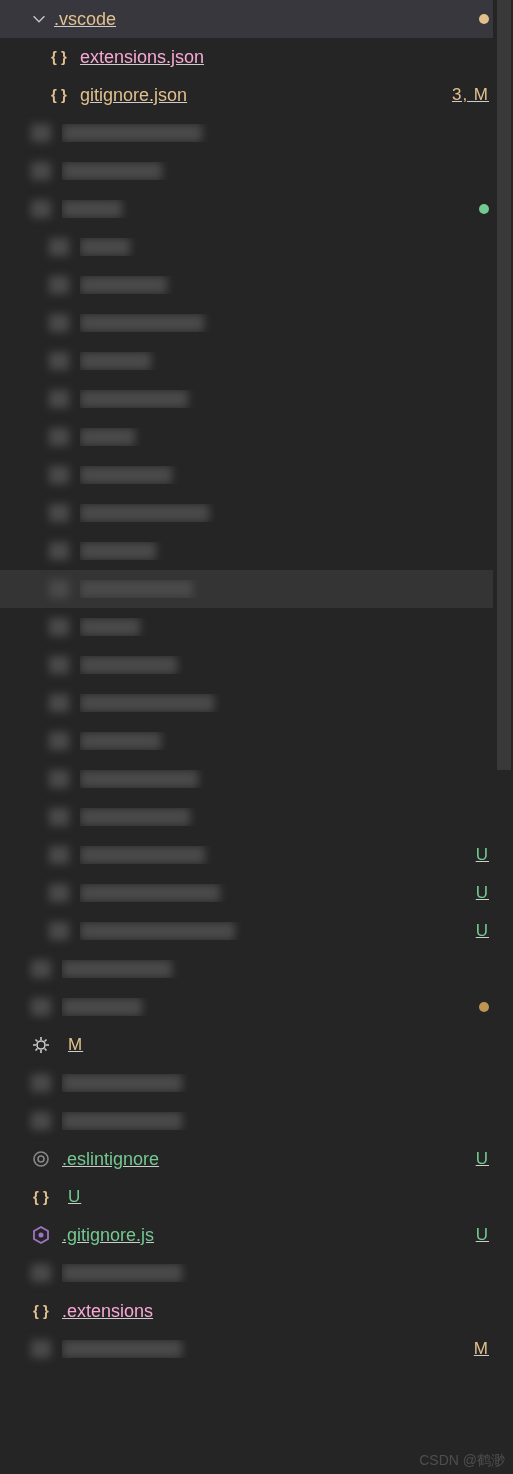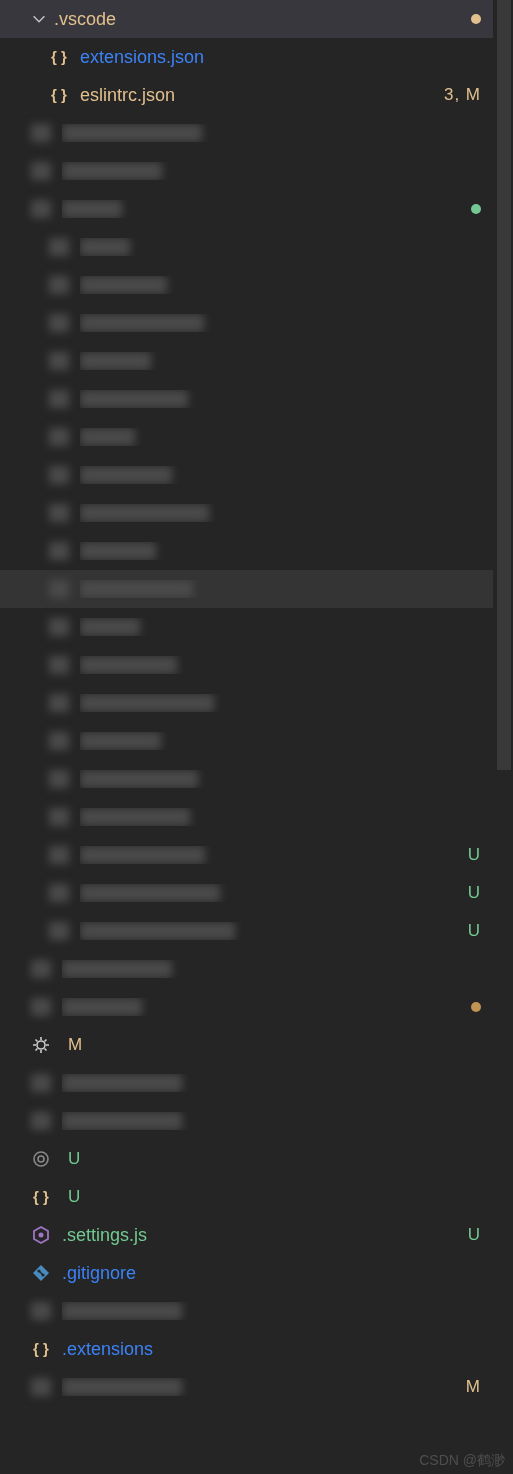--- a/index.html
+++ b/index.html
@@ -33,22 +33,23 @@
     width: 14px;
     height: 770px;
     background: rgba(121,121,121,0.25);
     border-radius: 0;
   }
   .row {
     display: flex;
     align-items: center;
     height: 38px;
     padding-left: 8px;
-    padding-right: 12px;
+    padding-right: 4px;
     white-space: nowrap;
+    text-decoration: underline;
   }
   .row.folder-head {
     background: #37373d;
     padding-left: 30px;
   }
   .row.indent-1 { padding-left: 48px; }
   .row.indent-0 { padding-left: 30px; }
   .row.highlight-row {
     background: rgba(255,255,255,0.07);
   }
@@ -69,21 +70,21 @@
     font-size: 17px;
     letter-spacing: 1px;
     margin-left: 6px;
   }
   .dot {
     width: 10px; height: 10px; border-radius: 50%;
     margin-left: 6px;
   }
   .c-yellow { color:#e2c08d; }
   .c-green  { color:#73c991; }
-  .c-gray   { color:#3b82f6; }
+  .c-gray   { color:#f9a8d4; }
   .d-yellow { background:#e2c08d; }
   .d-green  { background:#73c991; }
   .d-tan    { background:#c09553; }
 
   
   .blur-box {
     background: #4a4a4a;
     filter: blur(4px);
     border-radius:2px;
     height: 18px;
@@ -117,21 +118,21 @@
         </svg>
       </span>
       <span class="label c-gray">extensions.json</span>
     </div>
     <div class="row indent-1">
       <span class="icon">
         <svg width="20" height="20" viewBox="0 0 20 20">
           <text x="10" y="15" text-anchor="middle" font-size="15" font-weight="bold" fill="#e2c08d">{ }</text>
         </svg>
       </span>
-      <span class="label c-yellow">eslintrc.json</span>
+      <span class="label c-yellow">gitignore.json</span>
       <span class="badge c-yellow">3, M</span>
     </div>
     <div class="row indent-0">
       <span class="icon">
         <div class="blur-box" style="width: 20px;"></div>
       </span>
       <span class="label">
         <div class="blur-box" style="width: 140px;"></div>
       </span>
     </div>
@@ -349,50 +350,40 @@
         <div class="blur-box" style="width: 120px;"></div>
       </span>
     </div>
     <div class="row indent-0">
       <span class="icon">
         <svg width="20" height="20" viewBox="0 0 20 20">
           <circle cx="10" cy="10" r="7" fill="none" stroke="#888" stroke-width="1.6"></circle>
           <circle cx="10" cy="10" r="3" fill="none" stroke="#888" stroke-width="1.6"></circle>
         </svg>
       </span>
+      <span class="label c-green">.eslintignore</span>
       <span class="badge c-green">U</span>
     </div>
     <div class="row indent-0">
       <span class="icon">
         <svg width="20" height="20" viewBox="0 0 20 20">
           <text x="10" y="15" text-anchor="middle" font-size="15" font-weight="bold" fill="#e2c08d">{ }</text>
         </svg>
       </span>
       <span class="badge c-green">U</span>
     </div>
     <div class="row indent-0">
       <span class="icon">
         <svg width="20" height="20" viewBox="0 0 20 20">
           <polygon points="10,2 17,6 17,14 10,18 3,14 3,6" fill="none" stroke="#a074c4" stroke-width="1.8"></polygon>
           <circle cx="10" cy="10" r="2.5" fill="#a074c4"></circle>
         </svg>
       </span>
-      <span class="label c-green">.settings.js</span>
-      <span class="badge c-green">U</span>
-    </div>
-    <div class="row indent-0">
-      <span class="icon">
-        <svg width="20" height="20" viewBox="0 0 20 20">
-          <polygon points="10,2 18,10 10,18 2,10" fill="#4a8bbf"></polygon>
-          <circle cx="8" cy="8" r="1.6" fill="#252526"></circle>
-          <circle cx="12" cy="12" r="1.6" fill="#252526"></circle>
-          <line x1="8" y1="8" x2="12" y2="12" stroke="#252526" stroke-width="1.4"></line>
-        </svg>
-      </span>
-      <span class="label c-gray">.gitignore</span>
+      <span class="label c-green">.gitignore.js</span>
+      <span class="badge c-green">U</span>
     </div>
     <div class="row indent-0">
       <span class="icon">
         <div class="blur-box" style="width: 20px;"></div>
       </span>
       <span class="label">
         <div class="blur-box" style="width: 120px;"></div>
       </span>
     </div>
     <div class="row indent-0">

